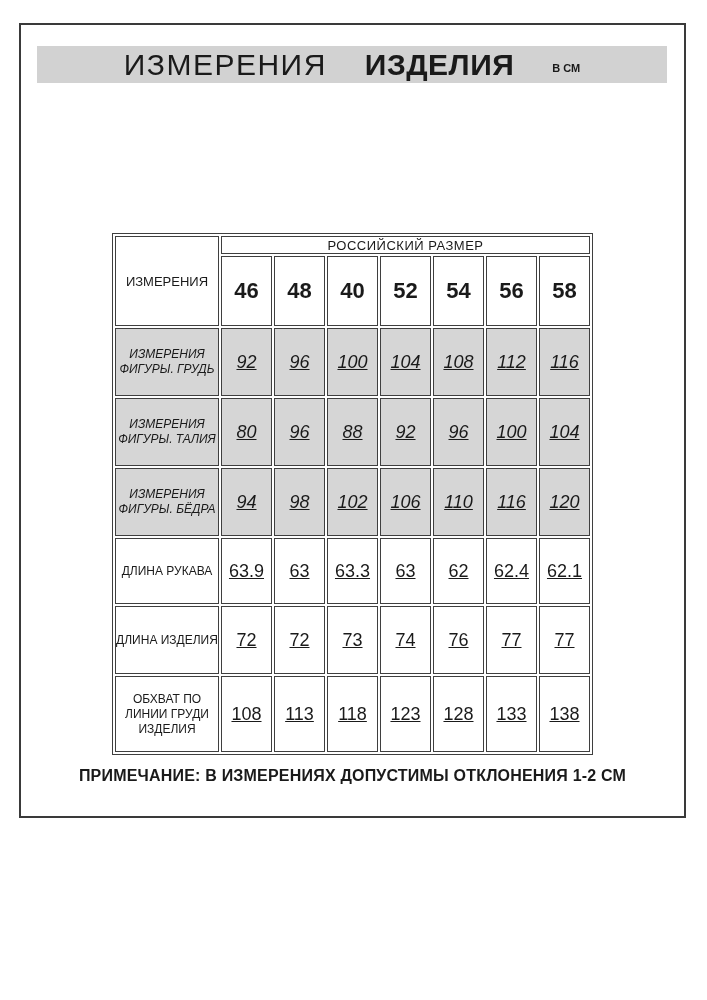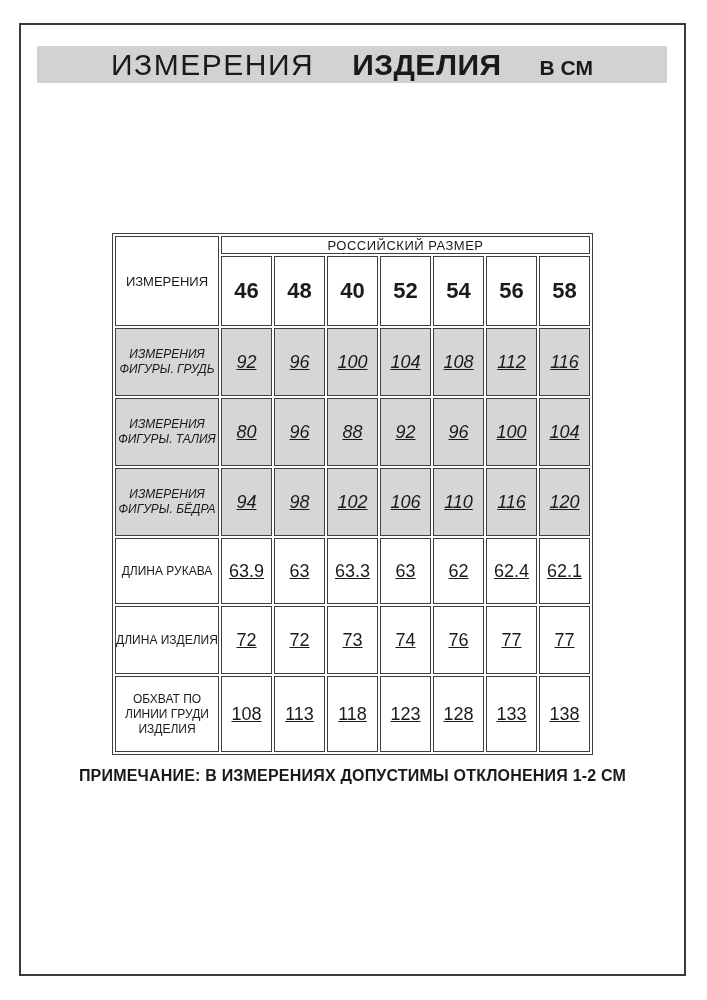--- a/index.html
+++ b/index.html
@@ -13,21 +13,21 @@
     width: 707px;
     height: 1000px;
     background: #ffffff;
     overflow: hidden;
   }
   .frame {
     position: absolute;
     left: 19px;
     top: 23px;
     width: 667px;
-    height: 953px;
+    height: 795px;
     border: 2px solid #3a3a3a;
     box-sizing: border-box;
     background: #ffffff;
   }
   .title-bar {
     position: absolute;
     left: 16px;
     top: 21px;
     width: 630px;
     height: 37px;
@@ -43,21 +43,21 @@
     letter-spacing: 1.5px;
     white-space: nowrap;
   }
   .title-bold {
     font-size: 30px;
     font-weight: 700;
     letter-spacing: 0.5px;
     white-space: nowrap;
   }
   .title-unit {
-    font-size: 21px;
+    font-size: 11px;
     font-weight: 700;
     position: relative;
     top: 3px;
     white-space: nowrap;
   }
   .article {
     position: absolute;
     left: 0;
     right: 0;
     top: 70px;

